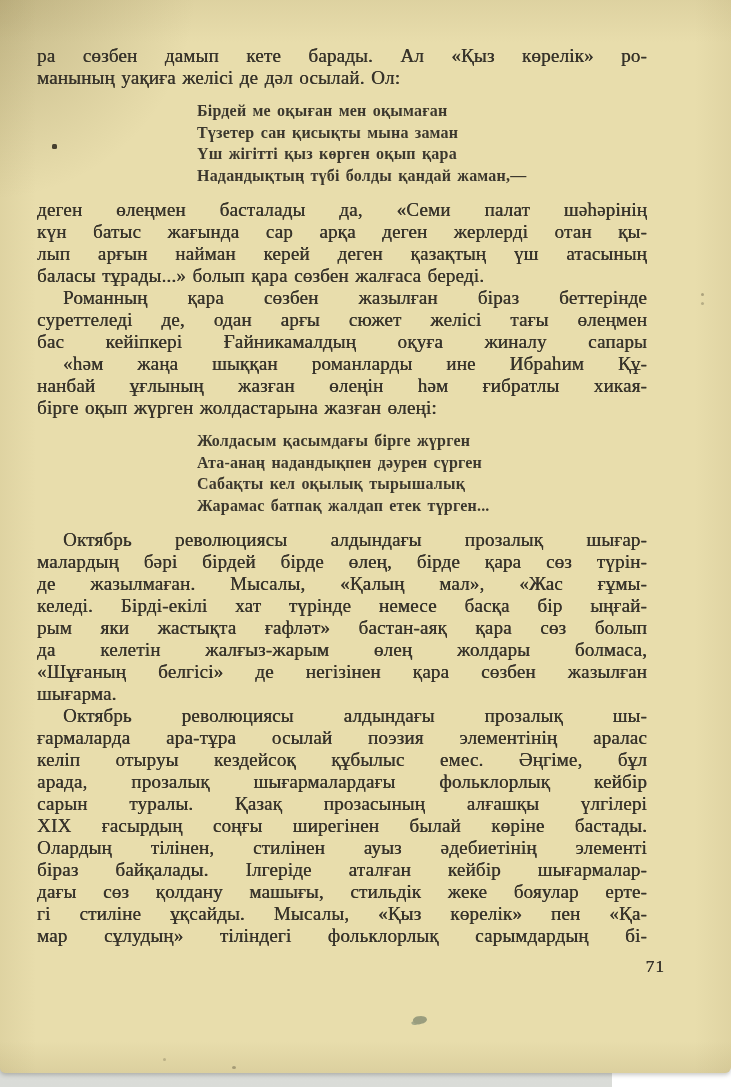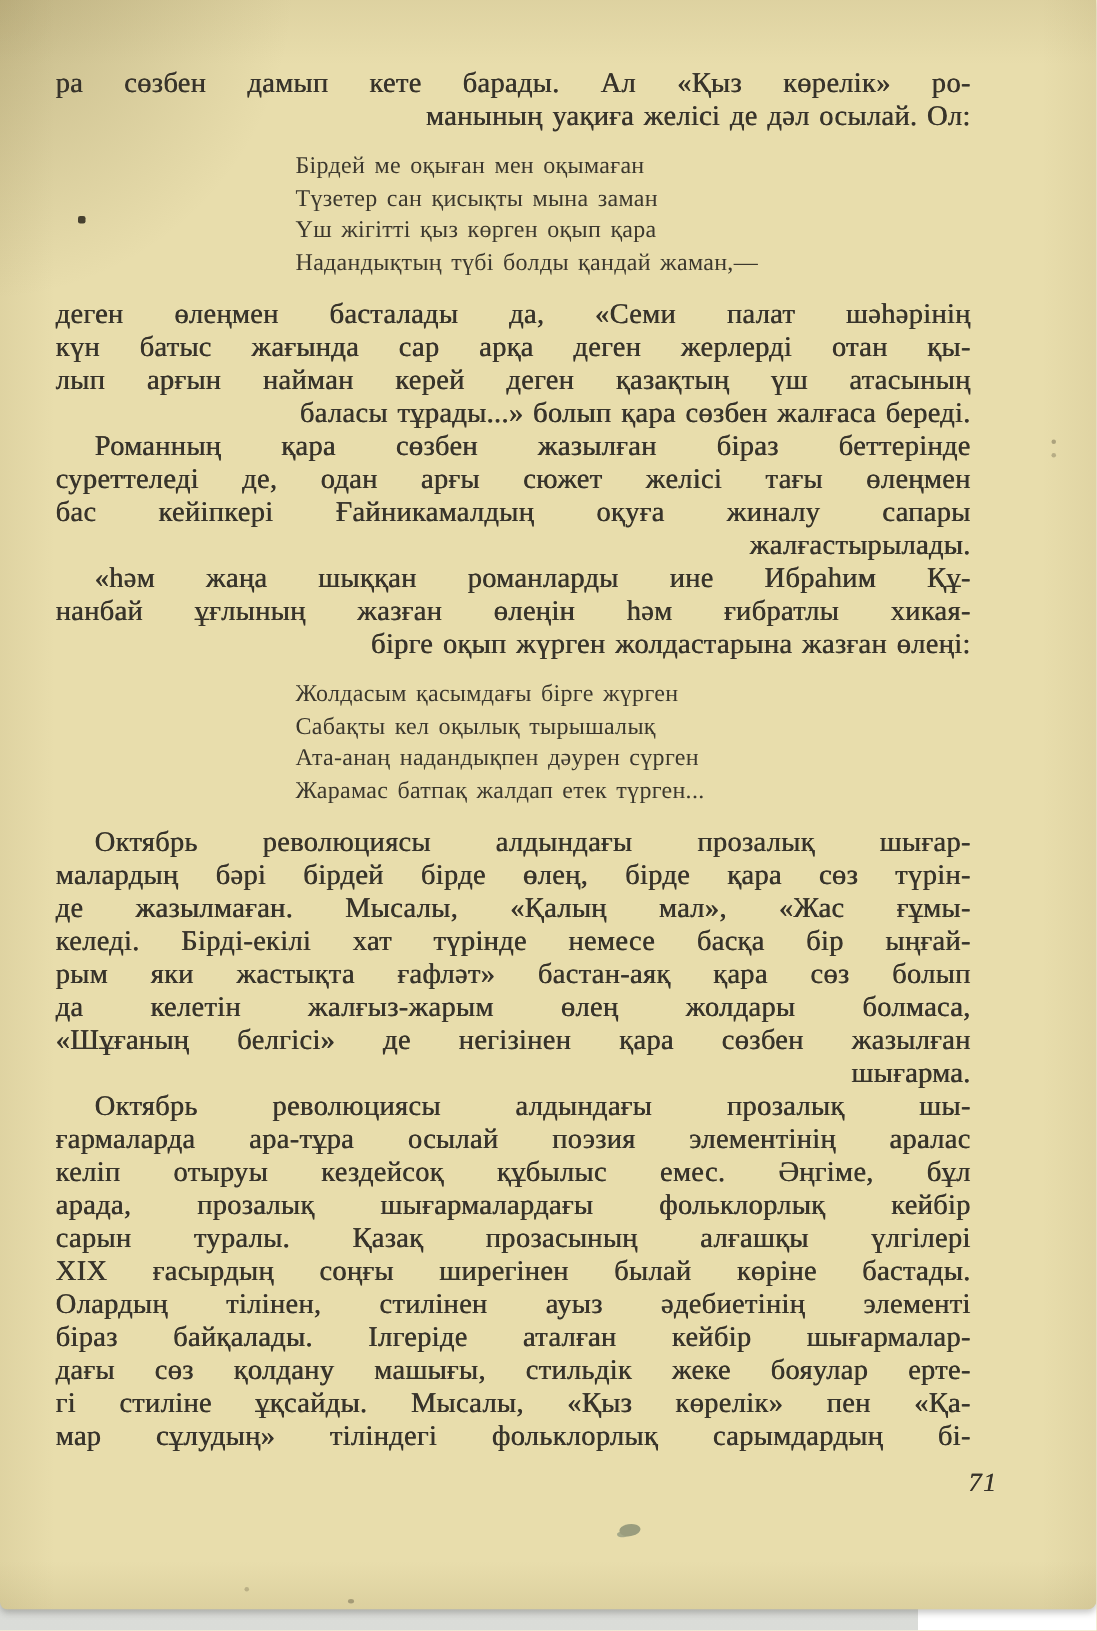--- a/index.html
+++ b/index.html
@@ -32,44 +32,42 @@
     padding: 45px 84px 0 37px; 
   }
   .prose { margin: 0; }
   .line {
     font-size: 19px;
     line-height: 22px;
     letter-spacing: 0.2px;
     word-spacing: 1.5px;
     text-shadow: 0.35px 0 0 currentColor; 
     white-space: normal;
-    text-align: right;
   }
   .line.just {
     text-align: justify;
     text-align-last: justify;
   }
   .line.indent { text-indent: 26px; }
   .verse { margin: 11px 0 13px 160px; }
   .vline {
     font-size: 16px;
     line-height: 21.5px;
-    font-weight: 400;
+    font-weight: 700;
     letter-spacing: 0.2px;
     word-spacing: 2px;
     color: #3c382e;
   }
   .pagenum {
     margin-top: 9px;
     margin-right: 66px;
     text-align: right;
     font-size: 17.5px;
     letter-spacing: 1px;
     text-shadow: 0.3px 0 0 currentColor;
-    font-style: italic;
   }
   .speck { position: absolute; }
   .s1 { left: 52px; top: 144px; width: 5px; height: 5px; background: #46402f; border-radius: 1.5px; }
   .s2 { left: 413px; top: 1016px; width: 14px; height: 8px; background: #8d9376;
         border-radius: 45% 60% 50% 55%; transform: rotate(-10deg); opacity: .85;
         box-shadow: -4px 2px 0 -2px #9aa083; }
   .s3 { left: 701px; top: 293px; width: 3px; height: 3px; background: rgba(85,78,58,.4);
         border-radius: 50%; box-shadow: 0 9px 0 rgba(85,78,58,.32); }
   .s4 { left: 232px; top: 1066px; width: 4px; height: 3px; background: rgba(95,88,66,.45); border-radius: 50%; }
   .s5 { left: 163px; top: 1058px; width: 3px; height: 3px; background: rgba(95,88,66,.30); border-radius: 50%; }
@@ -93,31 +91,30 @@
         <div class="prose">
           <div class="line just">деген өлеңмен басталады да, «Семи палат шәһәрінің</div>
           <div class="line just">күн батыс жағында сар арқа деген жерлерді отан қы-</div>
           <div class="line just">лып арғын найман керей деген қазақтың үш атасының</div>
           <div class="line">баласы тұрады...» болып қара сөзбен жалғаса береді.</div>
         </div>
         <div class="prose">
           <div class="line just indent">Романның қара сөзбен жазылған біраз беттерінде</div>
           <div class="line just">суреттеледі де, одан арғы сюжет желісі тағы өлеңмен</div>
           <div class="line just">бас кейіпкері Ғайникамалдың оқуға жиналу сапары</div>
-          <div class="line">жалғастырылады.</div>
         </div>
         <div class="prose">
           <div class="line just indent">«һәм жаңа шыққан романларды ине Ибраһим Құ-</div>
           <div class="line just">нанбай ұғлының жазған өлеңін һәм ғибратлы хикая-</div>
           <div class="line">бірге оқып жүрген жолдастарына жазған өлеңі:</div>
         </div>
         <div class="verse">
           <div class="vline">Жолдасым қасымдағы бірге жүрген</div>
+          <div class="vline">Ата-анаң надандықпен дәурен сүрген</div>
           <div class="vline">Сабақты кел оқылық тырышалық</div>
-          <div class="vline">Ата-анаң надандықпен дәурен сүрген</div>
           <div class="vline">Жарамас батпақ жалдап етек түрген...</div>
         </div>
         <div class="prose">
           <div class="line just indent">Октябрь революциясы алдындағы прозалық шығар-</div>
           <div class="line just">малардың бәрі бірдей бірде өлең, бірде қара сөз түрін-</div>
           <div class="line just">де жазылмаған. Мысалы, «Қалың мал», «Жас ғұмы-</div>
           <div class="line just">келеді. Бірді-екілі хат түрінде немесе басқа бір ыңғай-</div>
           <div class="line just">рым яки жастықта ғафләт» бастан-аяқ қара сөз болып</div>
           <div class="line just">да келетін жалғыз-жарым өлең жолдары болмаса,</div>
           <div class="line just">«Шұғаның белгісі» де негізінен қара сөзбен жазылған</div>

